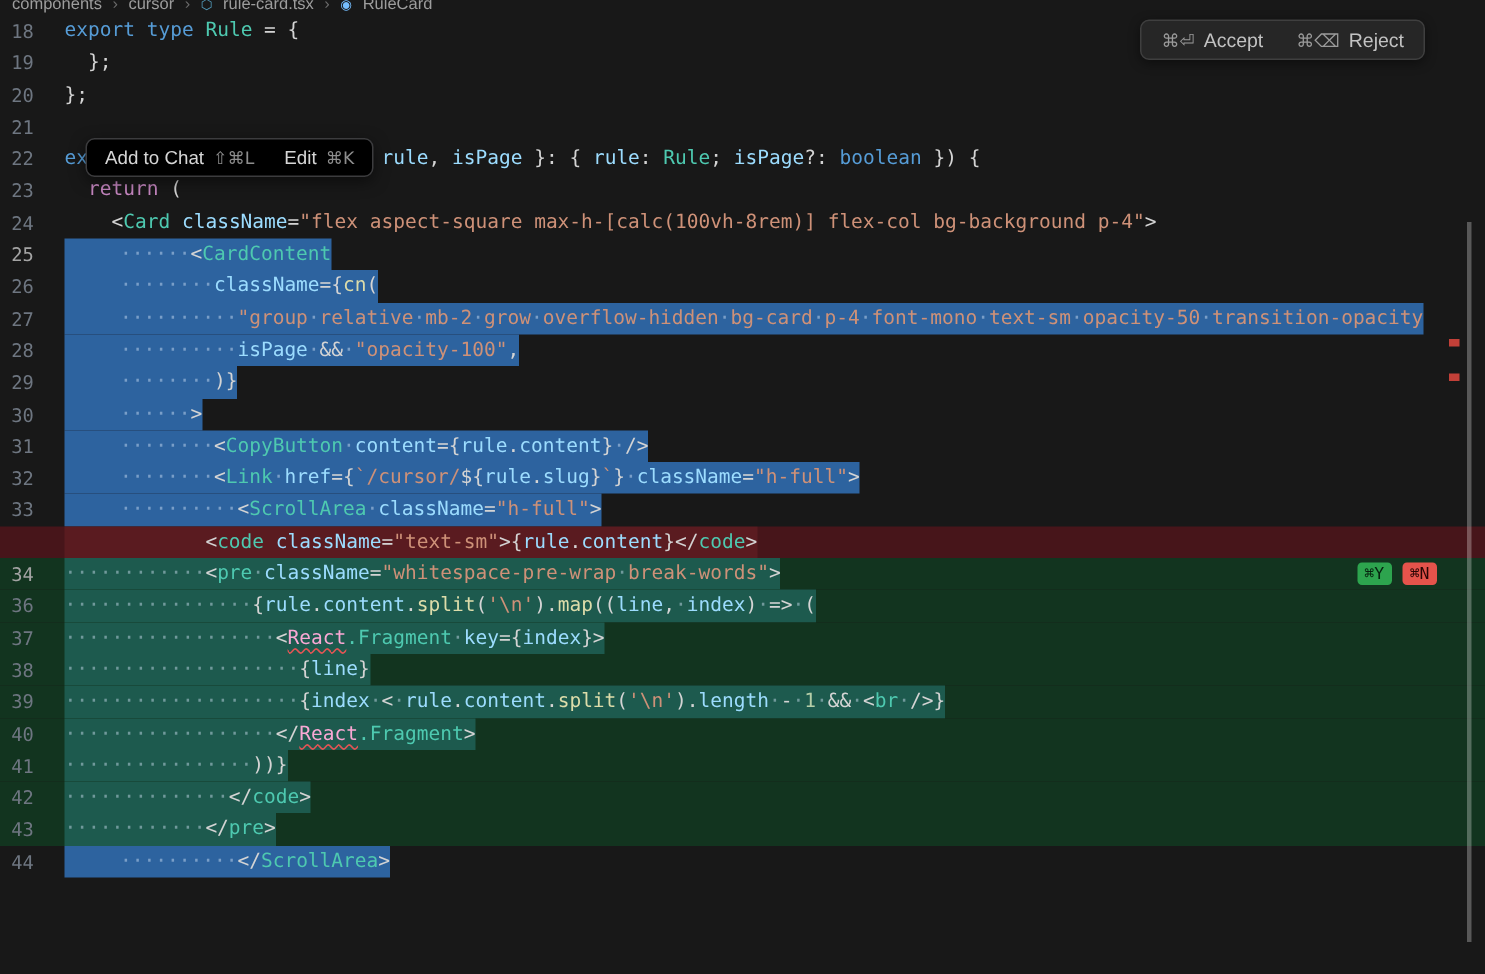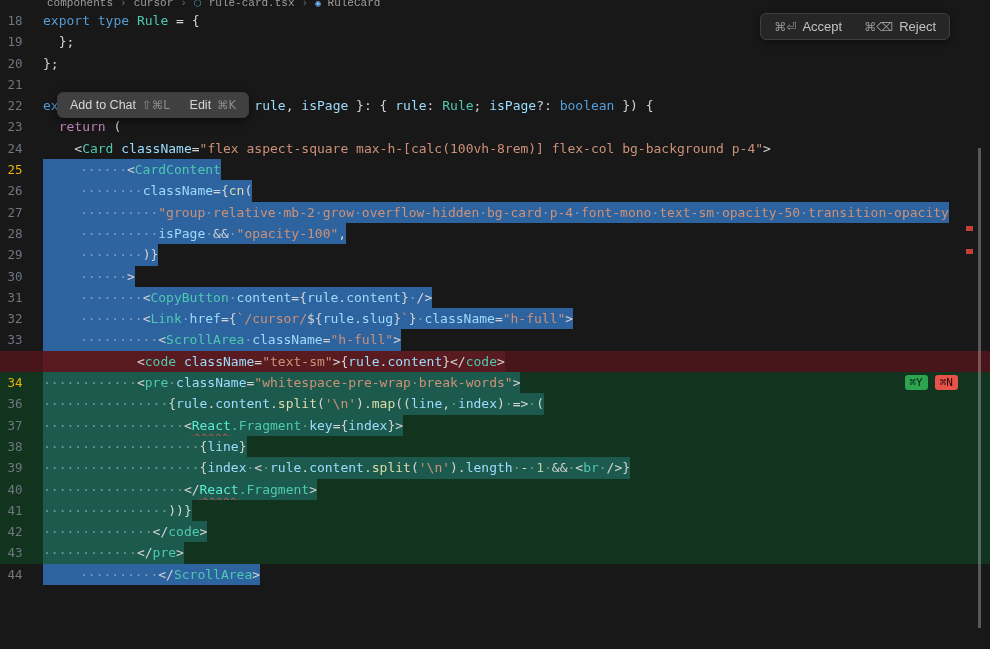--- a/index.html
+++ b/index.html
@@ -1,63 +1,63 @@
 <!DOCTYPE html>
 <html><head>
 <meta charset="utf-8">
 <style>
   html,body{margin:0;padding:0;}
   body{width:990px;height:649px;overflow:hidden;background:#181818;font-family:"DejaVu Sans Mono",monospace;}
   .app{position:relative;width:990px;height:649px;overflow:hidden;}
 
   
-  .breadcrumb{height:10px;overflow:hidden;padding-left:8px;color:#9d9d9d;font-family:Liberation Mono, monospace;font-size:11px;margin-left:39px;}
+  .breadcrumb{height:10px;overflow:hidden;padding-left:8px;color:#9d9d9d;font-family:Liberation Sans, sans-serif;font-size:11px;}
   .breadcrumb-inner{margin-top:-3px;display:flex;gap:7px;align-items:center;white-space:nowrap;}
   .bc-sep{color:#6a6a6a;}
   .bc-icon{font-size:9px;}
   .fi{color:#519aba;}
   .si{color:#75beff;}
 
   
   .code-area{position:absolute;top:10px;left:0;right:0;bottom:0;overflow:hidden;font-size:13px;}
   .line{position:relative;height:21.3px;line-height:21.3px;white-space:pre;}
   .gut{display:inline-block;width:30px;text-align:center;color:#6e7681;margin-right:13px;font-size:12.5px;vertical-align:top;cursor:pointer;}
-  .gut.act{color:#eab308;}
+  .gut.act{color:#a3a3a3;}
   .txt{display:inline-block;height:100%;}
   .line.sel .txt{background:#2d639f;padding-left:37px;}
   .line.add{background:#12341f;}
   .line.add .txt{background:#1d5a4e;}
   .line.del{background:#47151a;}
   .line.del .txt{background:rgba(200,70,70,0.15);}
 
   
   .kw{color:#569cd6;}
   .kw2{color:#c586c0;}
   .type{color:#4ec9b0;}
   .attr{color:#9cdcfe;}
   .str{color:#ce9178;}
   .func{color:#dcdcaa;}
   .num{color:#b5cea8;}
   .pln{color:#d4d4d4;}
   .ws{color:rgba(215,230,250,0.45);}
-  .typesq{color:#5eead4;text-decoration:underline wavy #e45454 1px;text-underline-offset:3px;}
+  .typesq{color:#f9a8d4;text-decoration:underline wavy #e45454 1px;text-underline-offset:3px;}
 
   
   .badges{position:absolute;right:32px;top:3px;display:flex;gap:7px;font-size:11px;line-height:15px;}
   .badge{padding:0 5px;border-radius:3px;height:15px;cursor:pointer;}
   .badge.acc{background:#2da44e;color:#06230f;}
   .badge.rej{background:#e5534b;color:#2a0605;}
 
   
   .accept-widget{position:absolute;top:13px;right:40px;background:#262626;border:1px solid #3f3f3f;border-radius:6px;padding:5px 13px;display:flex;gap:22px;font-family:"Liberation Sans",sans-serif;font-size:13px;color:#c2c2c2;box-shadow:0 2px 8px rgba(0,0,0,.45);z-index:6;}
   .aw-btn{display:flex;gap:6px;align-items:center;cursor:pointer;}
   .aw-keys{color:#9a9a9a;font-size:12px;font-family:"DejaVu Sans",sans-serif;}
 
   
-  .tooltip{position:absolute;top:92px;left:57px;background:#404040;border:1px solid #3c3c3e;border-radius:6px;padding:5px 12px;display:flex;gap:20px;font-family:"Liberation Sans",sans-serif;font-size:12.5px;color:#d6d6d6;box-shadow:0 3px 10px rgba(0,0,0,.5);z-index:5;white-space:nowrap;}
+  .tooltip{position:absolute;top:92px;left:57px;background:#000000;border:1px solid #3c3c3e;border-radius:6px;padding:5px 12px;display:flex;gap:20px;font-family:"Liberation Sans",sans-serif;font-size:12.5px;color:#d6d6d6;box-shadow:0 3px 10px rgba(0,0,0,.5);z-index:5;white-space:nowrap;}
   .tt-btn{display:flex;align-items:center;cursor:pointer;}
   .tt-keys{color:#8d8d8d;margin-left:6px;font-size:11.5px;font-family:"DejaVu Sans",sans-serif;}
 
   
   .sb-thumb{position:absolute;right:9px;top:148px;width:3px;height:480px;background:rgba(255,255,255,0.28);z-index:4;cursor:pointer;}
   .marker{position:absolute;width:7px;height:5px;background:#c24038;right:17px;z-index:4;}
   .marker.m1{top:226px;}
   .marker.m2{top:249px;}
 </style>
 </head>

